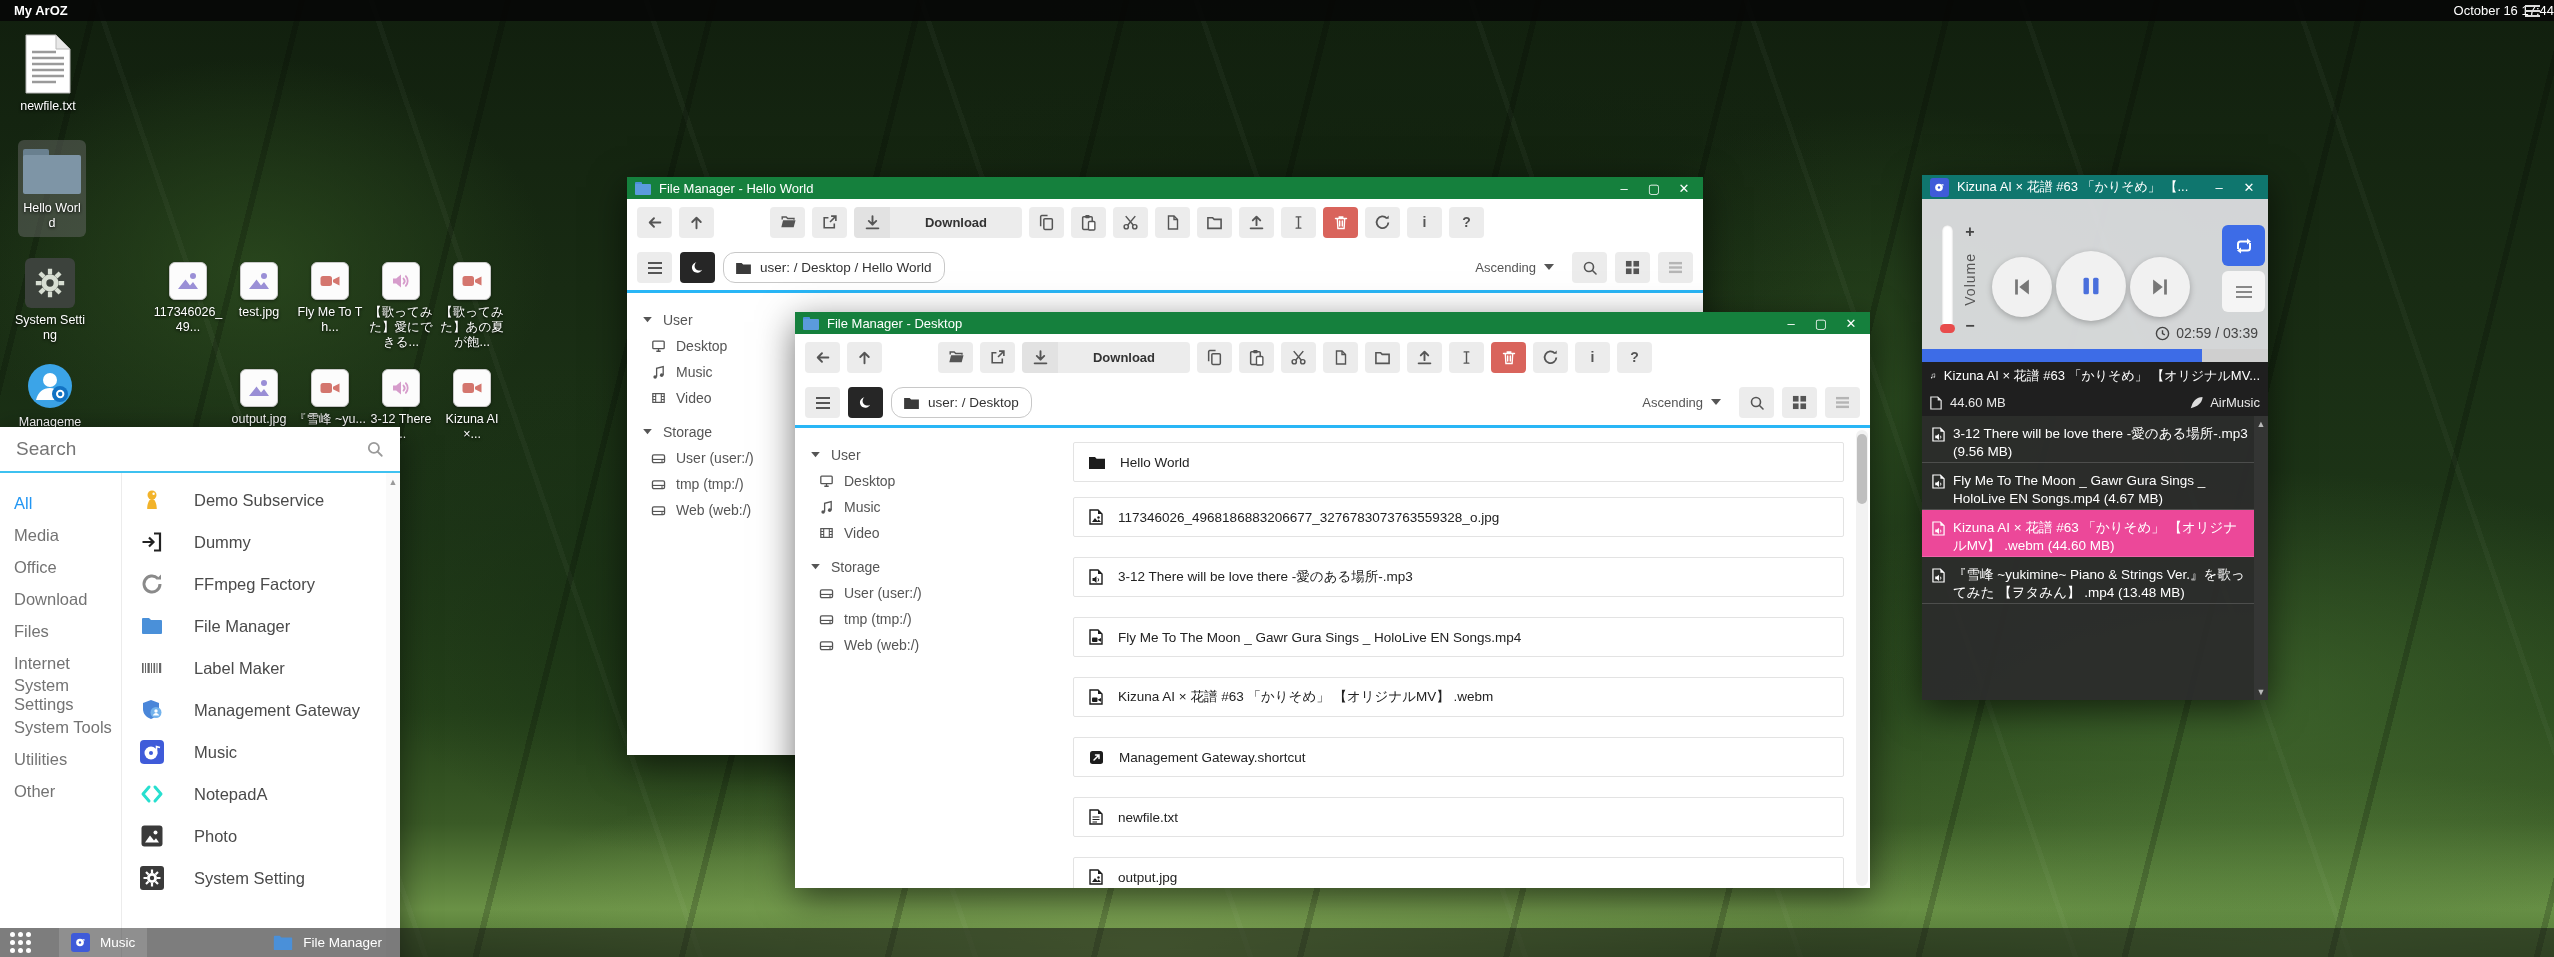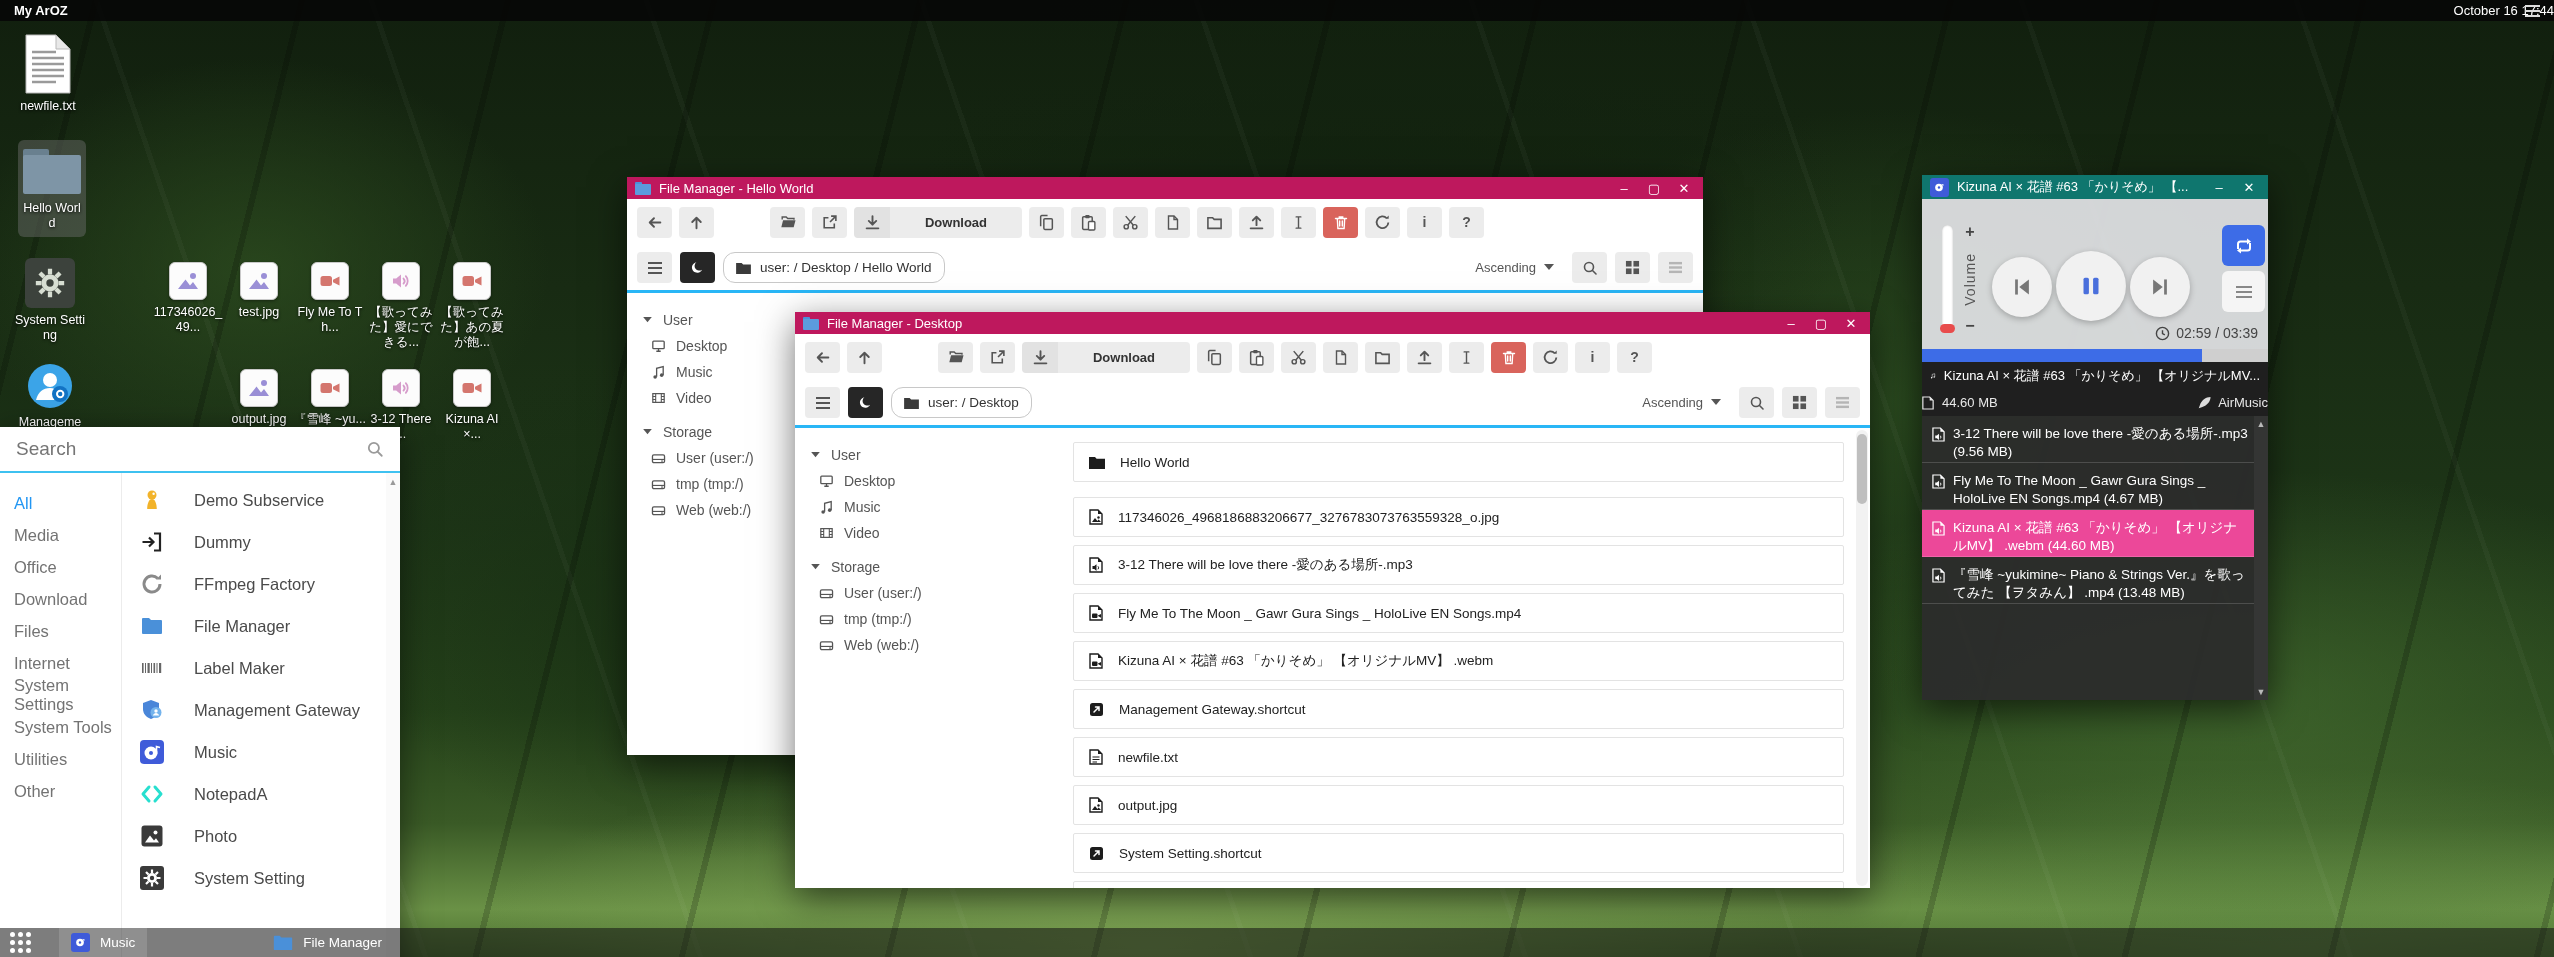--- a/index.html
+++ b/index.html
@@ -30,21 +30,21 @@
 
 
 .dicon{position:absolute;width:80px;display:flex;flex-direction:column;align-items:center;gap:5px;color:#fff;font-size:12.5px;text-align:center;text-shadow:0 1px 3px rgba(0,0,0,.95);line-height:15px}
 .dicon .lbl{max-width:78px;word-break:break-all}
 .dicon.sel{background:rgba(110,110,110,.45);border-radius:6px;padding:6px 2px}
 .tile{width:38px;height:38px;background:#fcfcfc;border:1px solid #c9c9c9;border-radius:6px;display:flex;align-items:center;justify-content:center;box-shadow:0 1px 3px rgba(0,0,0,.4)}
 .dark-tile{width:50px;height:50px;background:#3c423c;border-radius:6px;display:flex;align-items:center;justify-content:center}
 
 
 .fm{position:absolute;background:#fff;box-shadow:0 10px 34px rgba(0,0,0,.55);display:flex;flex-direction:column}
-.tbar{height:22px;background:#be185d;color:#fff;display:flex;align-items:center;padding:0 8px;gap:8px;font-size:13px;flex:none}
+.tbar{height:22px;background:#15803d;color:#fff;display:flex;align-items:center;padding:0 8px;gap:8px;font-size:13px;flex:none}
 .tbar .t{flex:1;white-space:nowrap;overflow:hidden;text-overflow:ellipsis}
 .wbtn{width:22px;text-align:center;font-size:13px;color:#fff;cursor:pointer}
 .toolbar{height:46px;display:flex;align-items:center;gap:7px;padding:0 10px;flex:none}
 .tb{height:31px;min-width:35px;background:#ececec;border-radius:4px;display:flex;align-items:center;justify-content:center;color:#555;cursor:pointer;font-size:14px;font-weight:bold}
 .tb.red{background:#d9645c;color:#fff}
 .tb.dark{background:#262626;color:#fff}
 .dlgroup{display:flex;border-radius:4px;overflow:hidden;cursor:pointer}
 .dlgroup .ic{width:36px;height:31px;background:#e2e2e2;display:flex;align-items:center;justify-content:center}
 .dlgroup .lb{width:132px;height:31px;background:#ececec;display:flex;align-items:center;justify-content:center;font-size:13px;font-weight:bold;color:#333}
 .sp{width:42px}
@@ -52,40 +52,40 @@
 .crumb{height:31px;border:1px solid #c8c8c8;border-radius:12px;display:flex;align-items:center;gap:9px;padding:0 12px;font-size:13.5px;color:#333}
 .pathrow .right{margin-left:auto;display:flex;align-items:center;gap:8px}
 .sort{display:flex;align-items:center;gap:8px;font-size:13px;color:#555;margin-right:10px;cursor:pointer}
 .accent{height:3px;flex:none}
 .fmbody{flex:1;display:flex;overflow:hidden;position:relative}
 .fmside{width:168px;flex:none;padding:14px 0 0 14px;font-size:14px;color:#555}
 .srow{display:flex;align-items:center;gap:10px;height:26px;cursor:pointer}
 .srow.child{padding-left:10px}
 .srow .cap{width:12px;display:flex;justify-content:center}
 .files{flex:1;padding:14px 26px 0 110px;overflow:hidden}
-.frow{height:40px;background:#fff;border:1px solid #e3e3e3;border-radius:2px;display:flex;align-items:center;gap:15px;padding:0 15px;font-size:13.5px;color:#222;margin-bottom:8px;cursor:pointer}
+.frow{height:40px;background:#fff;border:1px solid #e3e3e3;border-radius:2px;display:flex;align-items:center;gap:15px;padding:0 15px;font-size:13.5px;color:#222;margin-bottom:20px;cursor:pointer}
 .frow.gap{margin-bottom:15px}
 .vscroll{position:absolute;right:2px;top:2px;bottom:2px;width:12px;background:#f2f2f2;border-radius:6px}
 .vscroll .thumb{position:absolute;left:1px;right:1px;top:4px;height:70px;background:#bfbfbf;border-radius:5px}
 
 
 .mp{position:absolute;left:1922px;top:175px;width:346px;height:525px;display:flex;flex-direction:column;box-shadow:0 10px 34px rgba(0,0,0,.6);z-index:30}
 .mp .tbar{height:24px;background:#0f766e}
 .player{height:150px;background:rgba(226,227,230,.93);position:relative;flex:none}
 .vol{position:absolute;left:20px;top:26px;width:11px;height:108px;background:#fff;border-radius:6px;box-shadow:inset 0 0 2px rgba(0,0,0,.3)}
 .vol .knob{position:absolute;bottom:0;left:-2px;width:15px;height:9px;background:#e84c4c;border-radius:5px}
 .vlabels{position:absolute;left:40px;top:24px;height:112px;display:flex;flex-direction:column;align-items:center;justify-content:space-between;color:#444;font-size:16px;font-weight:bold}
 .vlabels .rot{writing-mode:vertical-rl;transform:rotate(180deg);font-size:14px;font-weight:normal;color:#555;letter-spacing:1px}
 .cbtn{position:absolute;border-radius:50%;background:#f1f1f1;box-shadow:0 2px 6px rgba(0,0,0,.25);display:flex;align-items:center;justify-content:center;cursor:pointer}
 .sqbtn{position:absolute;left:300px;width:43px;height:41px;border-radius:6px;display:flex;align-items:center;justify-content:center;cursor:pointer}
 .time{position:absolute;right:10px;bottom:8px;display:flex;align-items:center;gap:6px;color:#444;font-size:14px}
 .prog{height:13px;background:#cfcfcf;flex:none}
 .prog .fill{height:100%;background:#3d6ce7}
 .npbar{height:27px;background:#1f1f1f;color:#fff;display:flex;align-items:center;gap:8px;padding:0 8px;font-size:13px;white-space:nowrap;overflow:hidden;flex:none}
-.ibar{height:27px;background:#1f1f1f;color:#e8e8e8;display:flex;align-items:center;gap:8px;padding:0 0;font-size:13px;flex:none}
+.ibar{height:27px;background:#1f1f1f;color:#e8e8e8;display:flex;align-items:center;gap:8px;padding:0 8px;font-size:13px;flex:none}
 .ibar .air{margin-left:auto;display:flex;align-items:center;gap:6px}
 .plist{flex:1;background:rgba(44,44,44,.94);color:#fff;overflow:hidden;position:relative;padding-right:14px}
 .pitem{padding:9px 4px 1px 10px;font-size:13.5px;line-height:18px;border-bottom:1px solid rgba(255,255,255,.16);display:flex;gap:8px;cursor:pointer}
 .pitem.act{background:#ec4899}
 .pscroll{position:absolute;right:0;top:0;bottom:0;width:14px;display:flex;flex-direction:column;justify-content:space-between;align-items:center;color:#b9b9b9;font-size:9px;padding:3px 0;background:rgba(60,60,60,.6)}
 
 
 .smenu{position:absolute;left:0;top:427px;width:400px;height:598px;background:#fff;box-shadow:0 8px 30px rgba(0,0,0,.5);display:flex;flex-direction:column;z-index:35}
 .search{height:46px;display:flex;align-items:center;padding:0 16px;border-bottom:2px solid #3ec1f0;flex:none}
 .search input{flex:1;border:none;outline:none;font-size:19px;color:#555;font-family:inherit}

